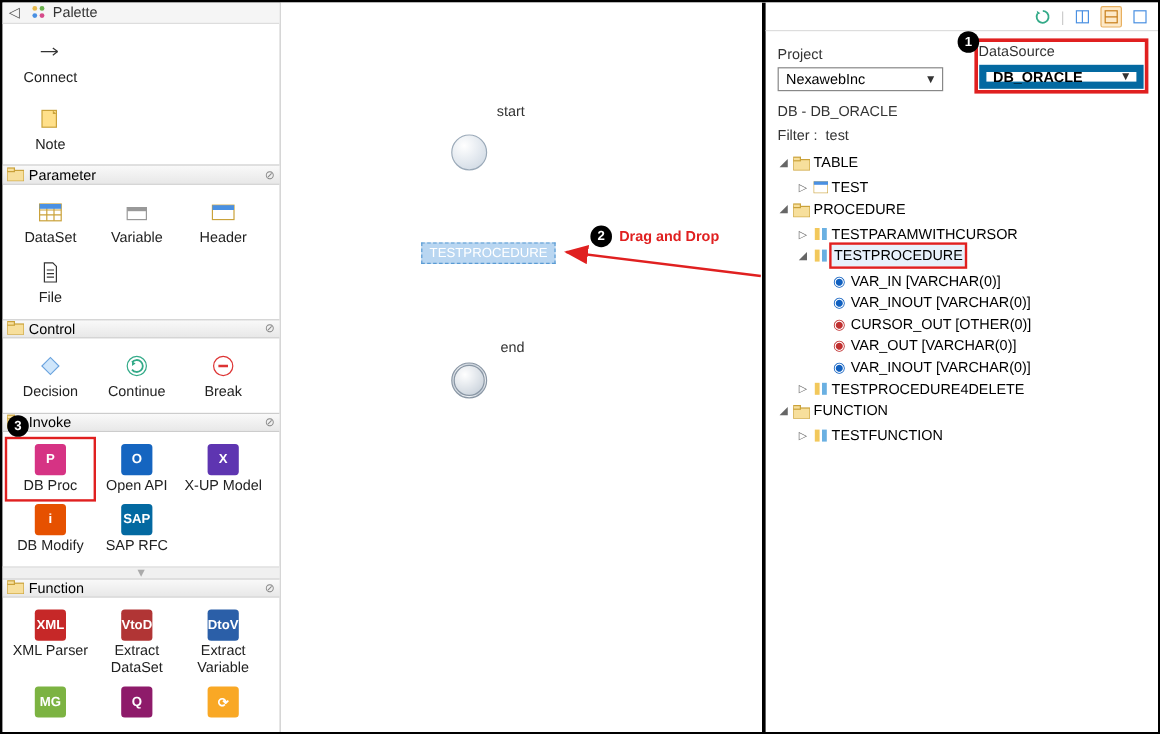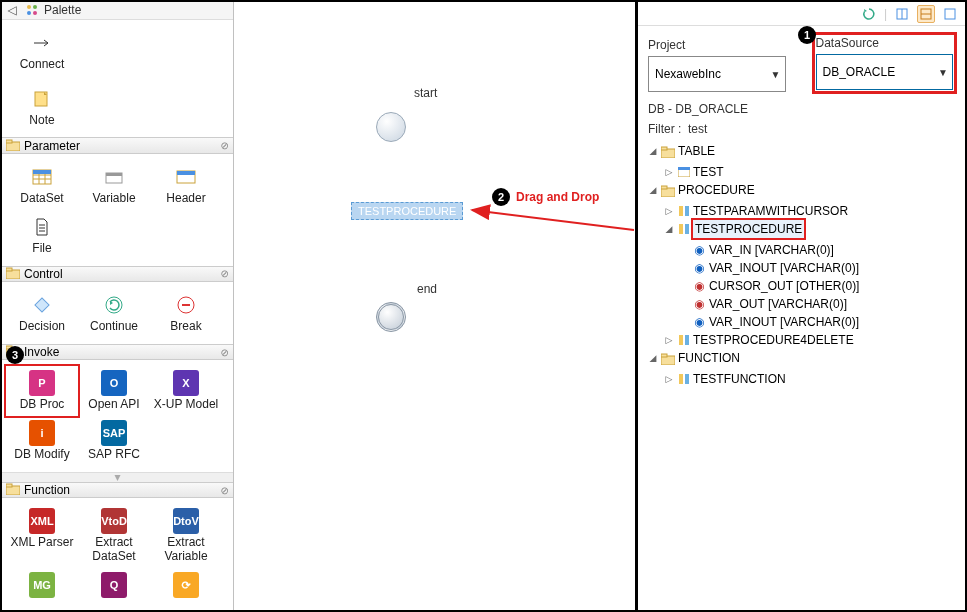--- a/index.html
+++ b/index.html
@@ -37,24 +37,24 @@
 
 
 .right-panel { width: 330px; border-left: 3px solid #000; display: flex; flex-direction: column; background: #fff; }
 .right-toolbar { height: 24px; display: flex; align-items: center; justify-content: flex-end; padding: 0 6px; gap: 6px; border-bottom: 1px solid #ddd; }
 .tb-btn { width: 18px; height: 18px; display: flex; align-items: center; justify-content: center; border: 1px solid transparent; border-radius: 2px; cursor: pointer; }
 .tb-btn.active { border-color: #e8b060; background: #fde9c9; }
 
 .selectors { display: flex; gap: 28px; padding: 8px 10px 4px; position: relative; align-items: flex-end; }
 .selector-col { flex: 1; display: flex; flex-direction: column; }
 .selector-col label { color: #333; margin-bottom: 4px; }
-.combo { height: 36px; border: 1px solid #888; background: #fff; display: flex; align-items: center; padding: 0 6px; position: relative; }
+.combo { height: 20px; border: 1px solid #888; background: #fff; display: flex; align-items: center; padding: 0 6px; position: relative; }
 .combo .arrow { position: absolute; right: 4px; color: #333; font-size: 10px; }
 .ds-col { outline: 3px solid #e02020; outline-offset: -1px; padding: 2px; }
-.ds-col .combo { border: 1px solid #0369a1; }
+.ds-col .combo { border: 6px solid #0369a1; font-weight: bold; }
 
 .db-title { padding: 6px 10px 4px; color: #333; }
 .filter-row { padding: 2px 10px 6px; color: #333; }
 
 .tree { flex: 1; overflow: auto; padding: 0 6px 8px; }
 .tree ul { list-style: none; padding-left: 16px; }
 .tree > ul { padding-left: 4px; }
 .tree li { white-space: nowrap; line-height: 18px; display: flex; align-items: center; gap: 3px; flex-wrap: wrap; }
 .tree li > ul { width: 100%; }
 .expander { width: 10px; display: inline-block; text-align: center; color: #666; font-size: 9px; cursor: pointer; }

